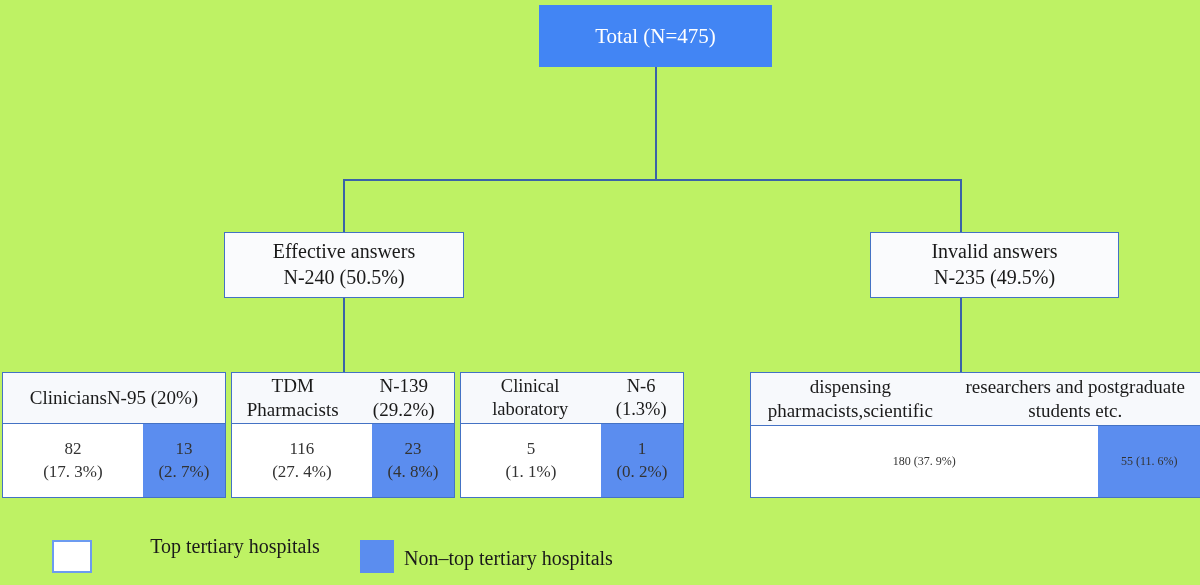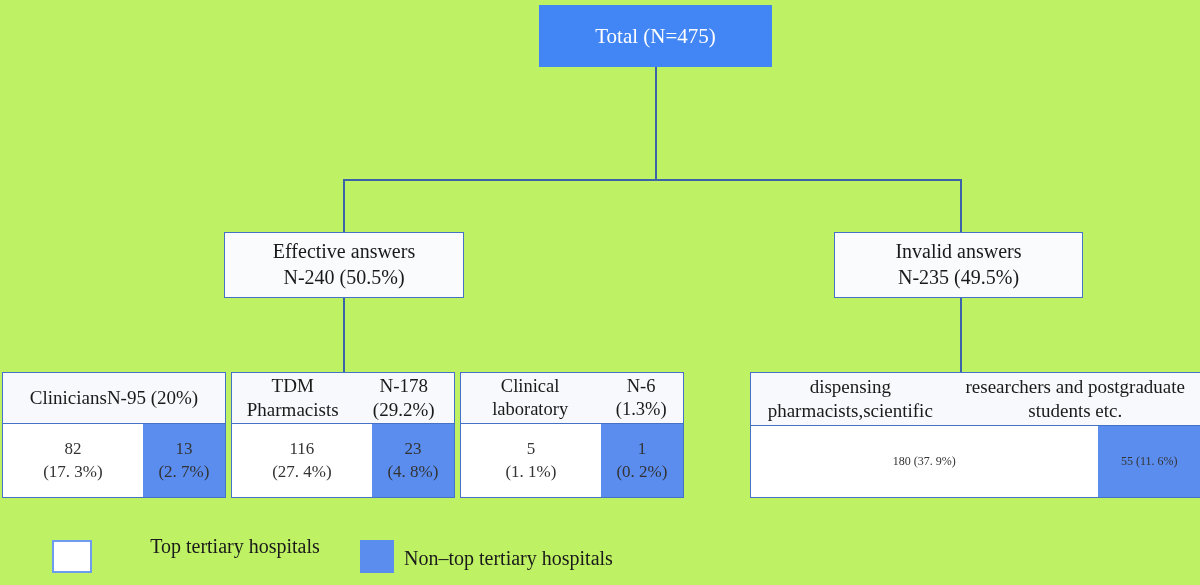--- a/index.html
+++ b/index.html
@@ -137,21 +137,21 @@
 
   <div class="conn v" style="left:343px; top:179px; height:54px;"></div>
 
   <div class="conn v" style="left:960px; top:179px; height:54px;"></div>
 
   <div class="node t-mid" style="left:224px; top:232px; width:240px; height:66px;">
     <span class="line">Effective answers</span>
     <span class="line">N-240 (50.5%)</span>
   </div>
 
-  <div class="node t-mid" style="left:834px; top:232px; width:249px; height:66px;">
+  <div class="node t-mid" style="left:870px; top:232px; width:249px; height:66px;">
     <span class="line">Invalid answers</span>
     <span class="line">N-235 (49.5%)</span>
   </div>
 
   <div class="conn v" style="left:343px; top:298px; height:74px;"></div>
 
   <div class="conn v" style="left:960px; top:298px; height:74px;"></div>
 
   <div class="split-node" style="left:2px; top:372px; width:224px; height:126px;">
     <div class="split-head t-head" style="height:52px;">
@@ -166,21 +166,21 @@
       <div class="cell blue t-cell" style="flex:1 1 auto;">
         <span class="line">13</span>
         <span class="line">(2. 7%)</span>
       </div>
     </div>
   </div>
 
   <div class="split-node" style="left:231px; top:372px; width:224px; height:126px;">
     <div class="split-head t-head" style="height:52px;">
       <span class="line">TDM Pharmacists</span>
-      <span class="line">N-178 (29.2%)</span>
+      <span class="line">N-139 (29.2%)</span>
     </div>
     <div class="split-body">
       <div class="cell white t-cell" style="flex:0 0 63%;">
         <span class="line">116</span>
         <span class="line">(27. 4%)</span>
       </div>
       <div class="cell blue t-cell" style="flex:1 1 auto;">
         <span class="line">23</span>
         <span class="line">(4. 8%)</span>
       </div>

